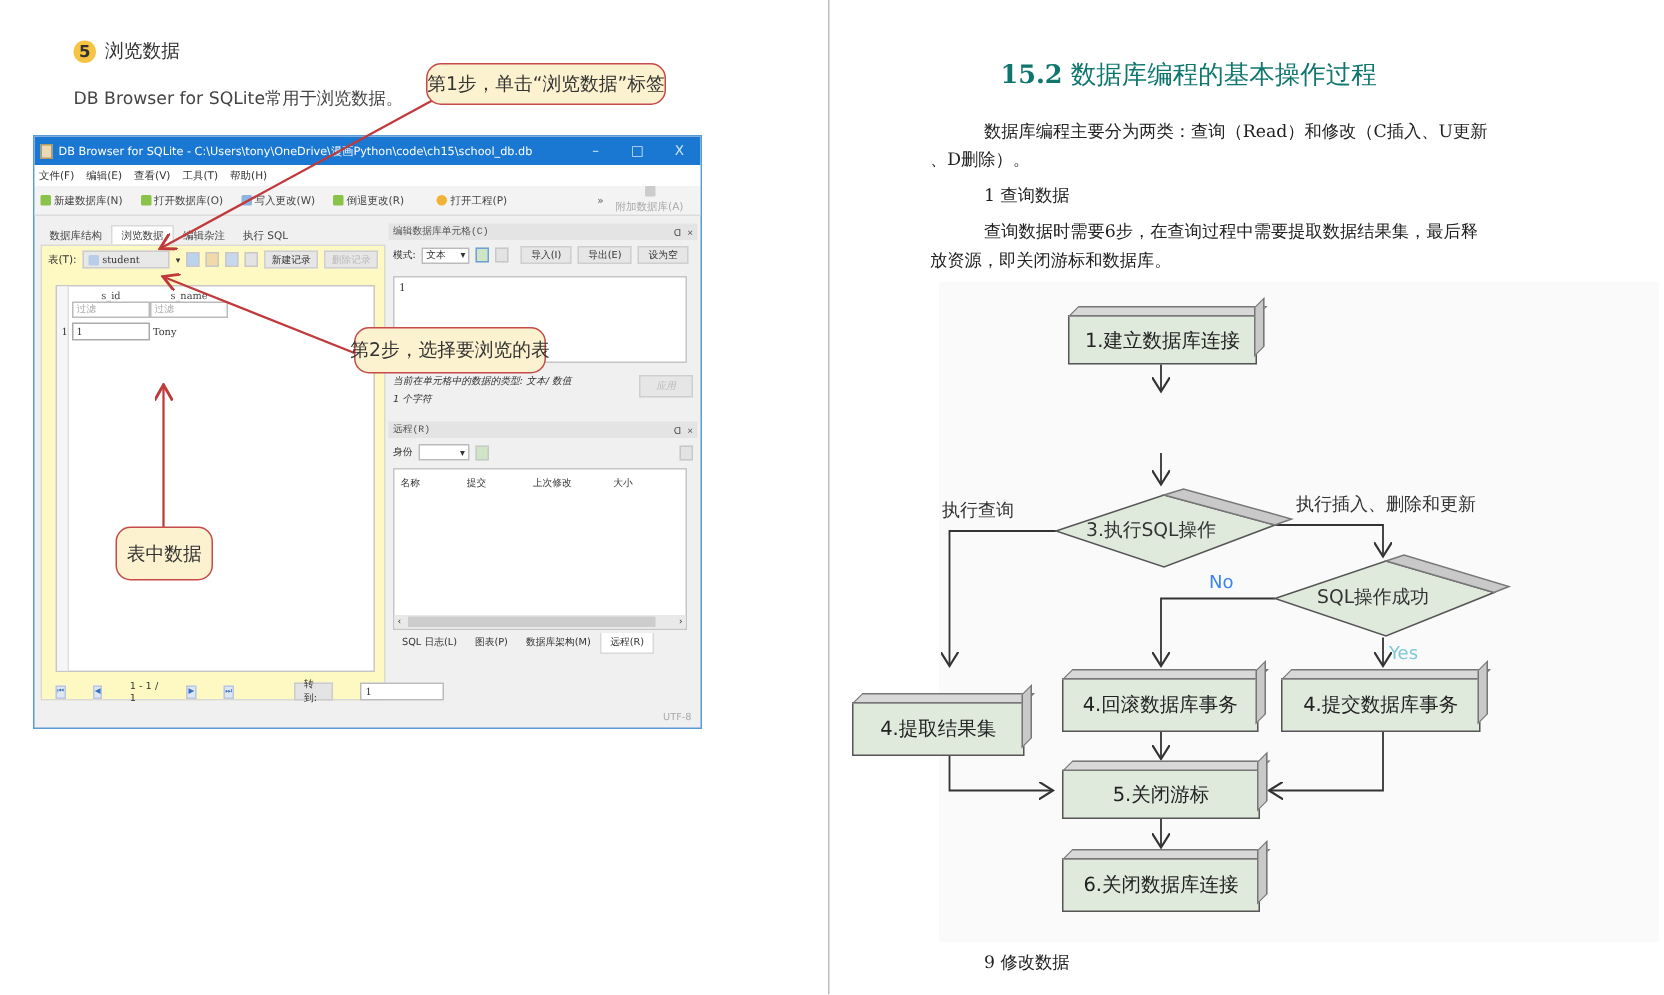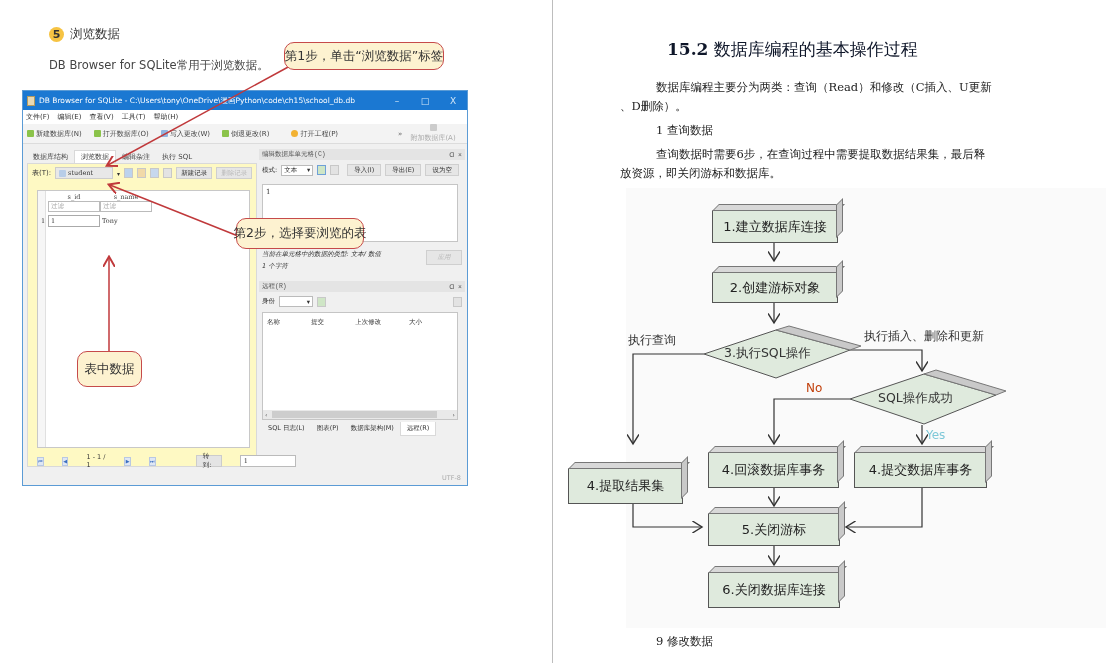--- a/index.html
+++ b/index.html
@@ -72,21 +72,21 @@
   .hscroll { position: absolute; left: 0; bottom: 0; width: 194px; height: 9px; background: #e9e9e9; display: flex; justify-content: space-between; align-items: center; font-size: 6px; padding: 0 2px; }
   .hscroll-thumb { position: absolute; left: 9px; top: 1px; width: 165px; height: 7px; background: #cdcdcd; }
   .bottom-tabs { display: flex; margin-top: 2px; font-size: 6.5px; }
   .bottom-tabs div { padding: 2px 6px; }
   .bottom-tabs div.active { background: #fff; border: 1px solid #d9d9d9; border-top: none; }
   .statusbar { position: absolute; right: 6px; bottom: 3px; font-size: 6.5px; color: #aaa; }
 
   svg.overlay { position: absolute; left: 0; top: 0; pointer-events: none; z-index: 4; }
 
   
-  .r-title { position: absolute; left: 113px; top: 38px; font-family: "DejaVu Serif", serif; font-size: 17px; color: #0f172a; }
+  .r-title { position: absolute; left: 113px; top: 38px; font-family: "DejaVu Serif", serif; font-size: 17px; color: #0f766e; }
   .r-title b { font-weight: bold; }
   .r-para { position: absolute; font-family: "DejaVu Serif", serif; font-size: 11.5px; color: #222; line-height: 19px; }
 
   .flow { position: absolute; left: 72px; top: 188px; width: 480px; height: 440px; background: #fafafa; }
   .fbox { position: absolute; background: #dfeadd; border: 1px solid #555; color: #222; font-size: 13px; display: flex; align-items: center; justify-content: center; white-space: nowrap; font-family: "DejaVu Sans", sans-serif; }
   .fbox::after { content: ""; position: absolute; right: -6px; top: -6px; width: 5px; height: 100%; background: #c9c9c9; border: 1px solid #777; transform: skewY(-45deg); transform-origin: bottom left; }
   .fbox::before { content: ""; position: absolute; left: -1px; top: -7px; width: 100%; height: 5px; background: #d8d8d8; border: 1px solid #777; transform: skewX(-45deg); transform-origin: bottom left; }
   .flabel { position: absolute; font-size: 12px; color: #333; white-space: nowrap; }
 </style>
 </head>
@@ -309,26 +309,25 @@
         <line x1="148" y1="357" x2="148" y2="377" marker-end="url(#fa)"></line>
       </g>
 
       <polygon points="78,166 150,142 224,162 150,190" fill="#dfeadd" stroke="#555" stroke-width="1"></polygon>
       <polygon points="150,142 163,138 235,158 224,162" fill="#c9c9c9" stroke="#777" stroke-width="1"></polygon>
       <polygon points="224,211 298,186 370,207 298,236" fill="#dfeadd" stroke="#555" stroke-width="1"></polygon>
       <polygon points="298,186 310,182 380,203 370,207" fill="#c9c9c9" stroke="#777" stroke-width="1"></polygon>
     </svg>
 
     <div class="fbox" style="left:86px;top:22px;width:126px;height:33px">1.建立数据库连接</div>
-    <div class="fbox" style="left:86px;top:84px;width:126px;height:31px">2.创建游标对象</div>
     <div class="flabel" style="left:98px;top:157px;font-size:12.5px">3.执行SQL操作</div>
     <div class="flabel" style="left:252px;top:202px;font-size:12.5px">SQL操作成功</div>
     <div class="flabel" style="left:2px;top:144px">执行查询</div>
     <div class="flabel" style="left:238px;top:140px">执行插入、删除和更新</div>
-    <div class="flabel" style="left:180px;top:193px;color:#c2410c">No</div>
+    <div class="flabel" style="left:180px;top:193px;color:#3b82f6">No</div>
     <div class="flabel" style="left:300px;top:240px;color:#7ec8d8">Yes</div>
 
     <div class="fbox" style="left:-58px;top:280px;width:115px;height:36px">4.提取结果集</div>
     <div class="fbox" style="left:82px;top:264px;width:131px;height:36px">4.回滚数据库事务</div>
     <div class="fbox" style="left:228px;top:264px;width:133px;height:36px">4.提交数据库事务</div>
     <div class="fbox" style="left:82px;top:325px;width:132px;height:33px">5.关闭游标</div>
     <div class="fbox" style="left:82px;top:384px;width:132px;height:36px">6.关闭数据库连接</div>
   </div>
 
   <div class="r-para" style="left:102px;top:632px">9 修改数据</div>

